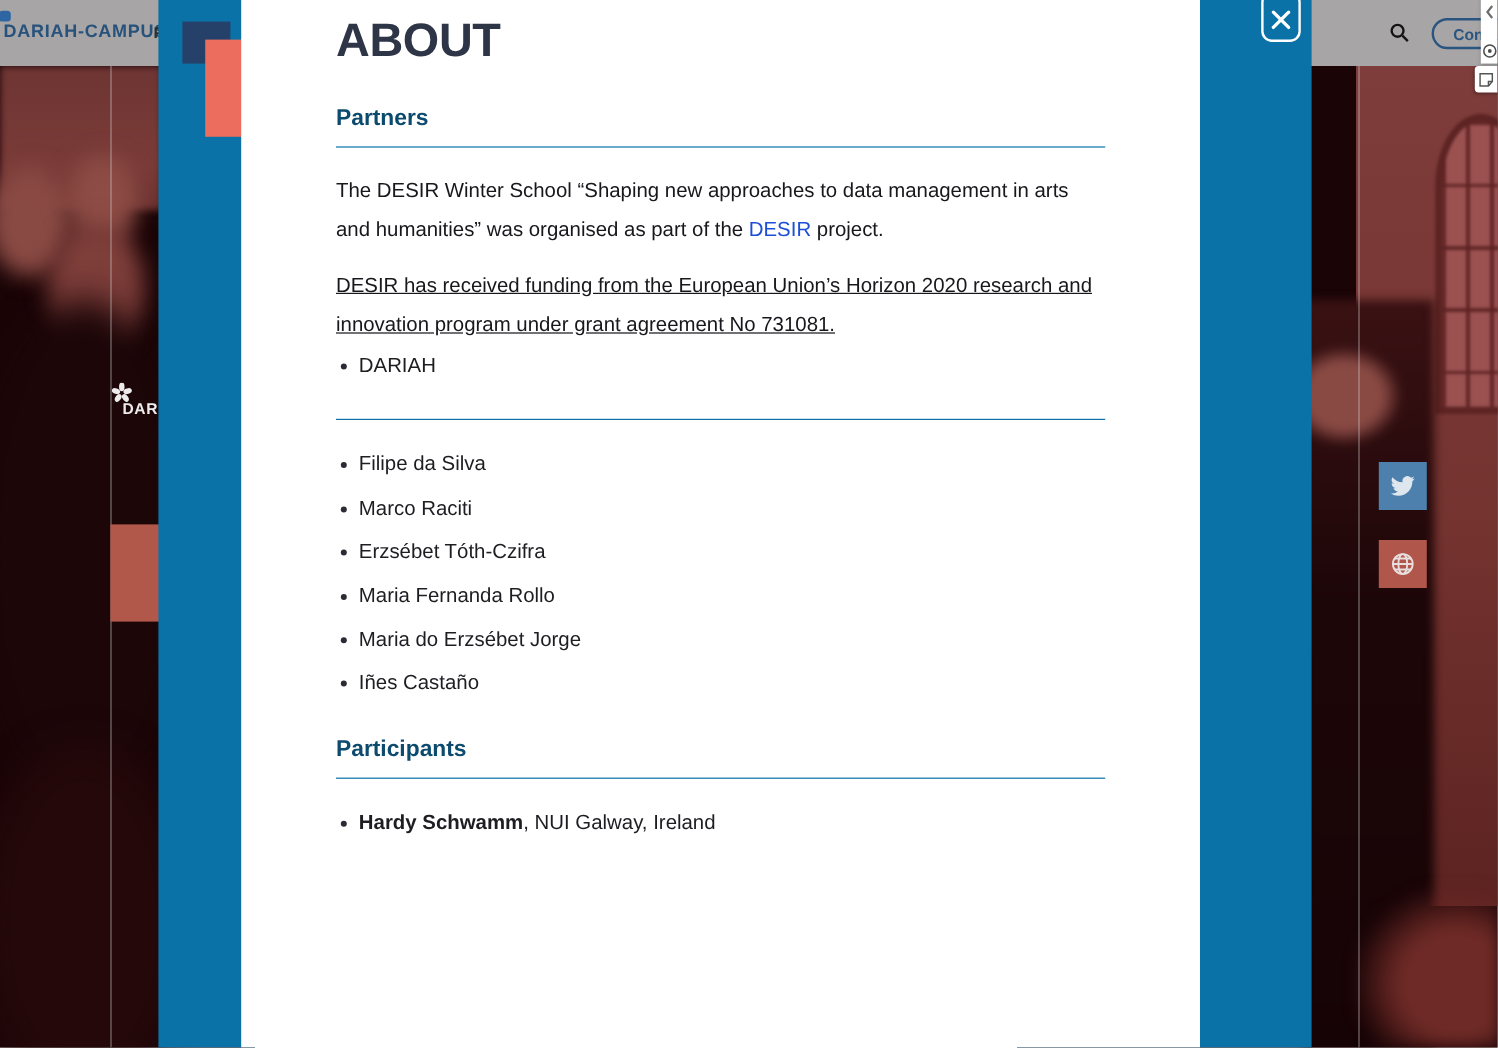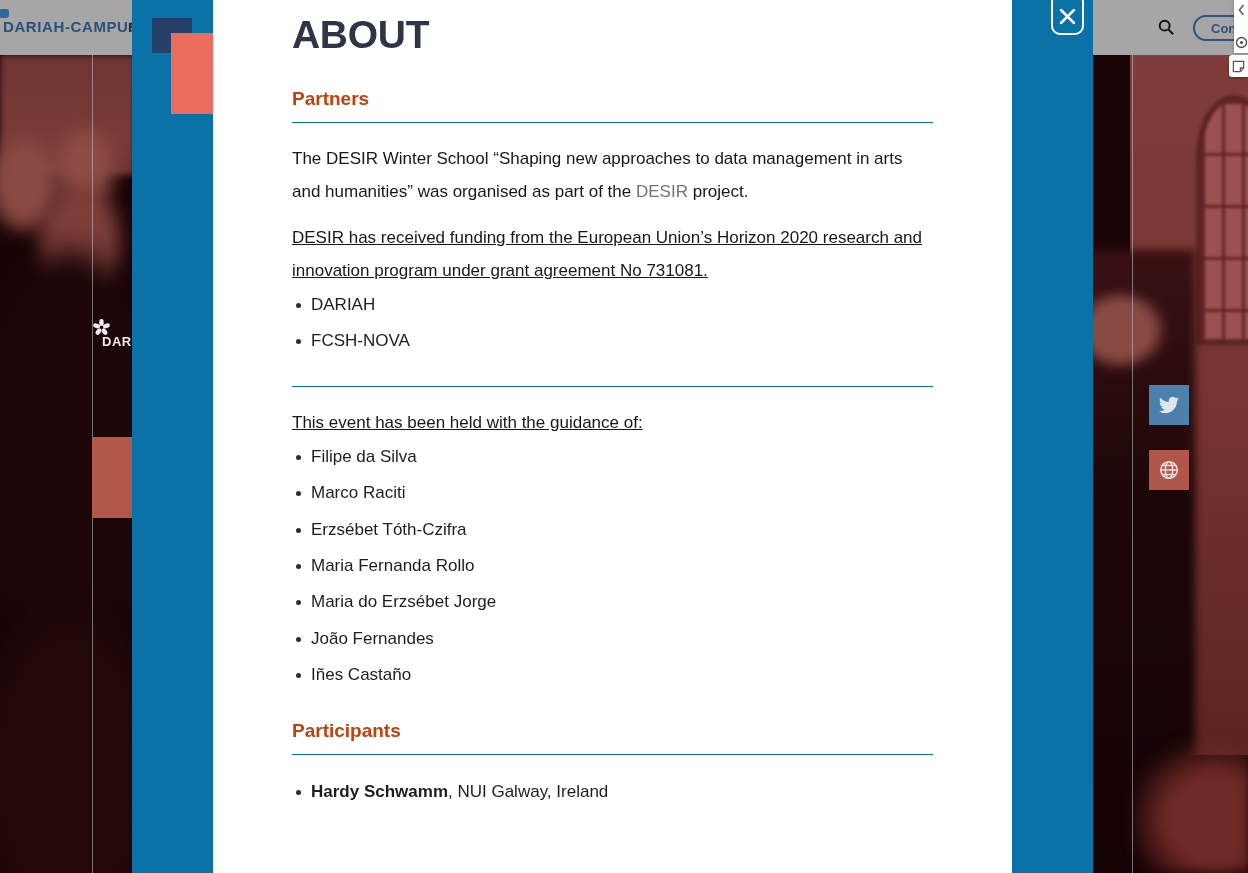--- a/index.html
+++ b/index.html
@@ -42,28 +42,28 @@
   .search-btn { position:absolute; left:1155px; top:17px; width:22px; height:22px; background:transparent; border:none; cursor:pointer; }
   .contact-btn { position:absolute; left:1193px; top:15px; height:26px; padding:0 16px; background:transparent;
       border:2px solid #2a5580; border-radius:14px; color:#2a5580; font-size:13px; font-weight:bold; cursor:pointer; }
 
   
   .modal { position:absolute; left:132px; top:0; width:961px; height:873px; background:#0b72a8; }
   .navy-sq   { position:absolute; left:20px; top:18px; width:40px; height:35px; background:#254169; }
   .salmon-sq { position:absolute; left:39px; top:33px; width:81px; height:81px; background:#ec6d5d; }
   .close-btn { position:absolute; left:919px; top:-7px; width:33px; height:42px; background:transparent;
       border:2px solid #fff; border-radius:9px; cursor:pointer; display:flex; align-items:flex-end; justify-content:center; padding-bottom:8px; }
-  .panel { position:absolute; left:81px; top:0; width:799px; height:873px; background:#fff; padding:13px 79px 0 79px; overflow:hidden; }
+  .panel { position:absolute; left:69px; top:0; width:799px; height:873px; background:#fff; padding:13px 79px 0 79px; overflow:hidden; }
 
   .panel h1 { font-size:39px; font-weight:bold; color:#2e3547; letter-spacing:-.3px; margin:0 0 31px; }
-  .panel h2 { font-size:19px; font-weight:bold; color:#c2410c; margin:0 0 12px; }
+  .panel h2 { font-size:19px; font-weight:bold; color:#0c4a6e; margin:0 0 12px; }
   .panel hr { border:none; border-top:1px solid #0b72a8; margin:0 0 19px; }
   .panel p  { font-size:17px; line-height:33px; color:#17171c; margin:0 0 13px; }
   .panel p.tight { margin-bottom:0;text-decoration:underline; }
-  .panel a.inline-link { color:#737373; text-decoration:none; cursor:pointer; }
+  .panel a.inline-link { color:#1d4ed8; text-decoration:none; cursor:pointer; }
   .panel ul { list-style:none; margin:0 0 26px; padding:0; }
   .panel li { position:relative; padding-left:19px; font-size:17px; color:#1d1d22; line-height:36.4px; }
   .panel li::before { content:""; position:absolute; left:4px; top:16px; width:5px; height:5px; border-radius:50%; background:#2b2b33; }
   .panel section.block { margin-bottom:2px; }
   .part-name { font-weight:bold; }
 
   
   .annot { position:absolute; right:0; top:0; width:14px; }
   .annot-strip { position:absolute; right:0; top:0; width:14px; height:53px; background:#fff; box-shadow:0 0 3px rgba(0,0,0,.3); }
   .annot button { display:block; width:14px; height:16px; border:none; background:transparent; padding:0; cursor:pointer; }
@@ -147,34 +147,31 @@
   <div class="panel">
     <h1>ABOUT</h1>
 
     <section class="block">
       <h2>Partners</h2>
       <hr>
       <p><span>The DESIR Winter School “Shaping new approaches to data management in arts and humanities” was organised as part of the </span><a class="inline-link">DESIR</a><span> project.</span></p>
       <p class="tight">DESIR has received funding from the European Union’s Horizon 2020 research and innovation program under grant agreement No 731081.</p>
       <ul>
         <li>DARIAH</li>
-        <li>FCSH-NOVA</li>
       </ul>
     </section>
 
     <section class="block">
       <hr>
-      <p class="tight">This event has been held with the guidance of:</p>
       <ul>
         <li>Filipe da Silva</li>
         <li>Marco Raciti</li>
         <li>Erzsébet Tóth-Czifra</li>
         <li>Maria Fernanda Rollo</li>
         <li>Maria do Erzsébet Jorge</li>
-        <li>João Fernandes</li>
         <li>Iñes Castaño</li>
       </ul>
     </section>
 
     <section class="block">
       <h2>Participants</h2>
       <hr>
       <ul>
         <li><span class="part-name">Hardy Schwamm</span><span>, NUI Galway, Ireland</span></li>
       </ul>

